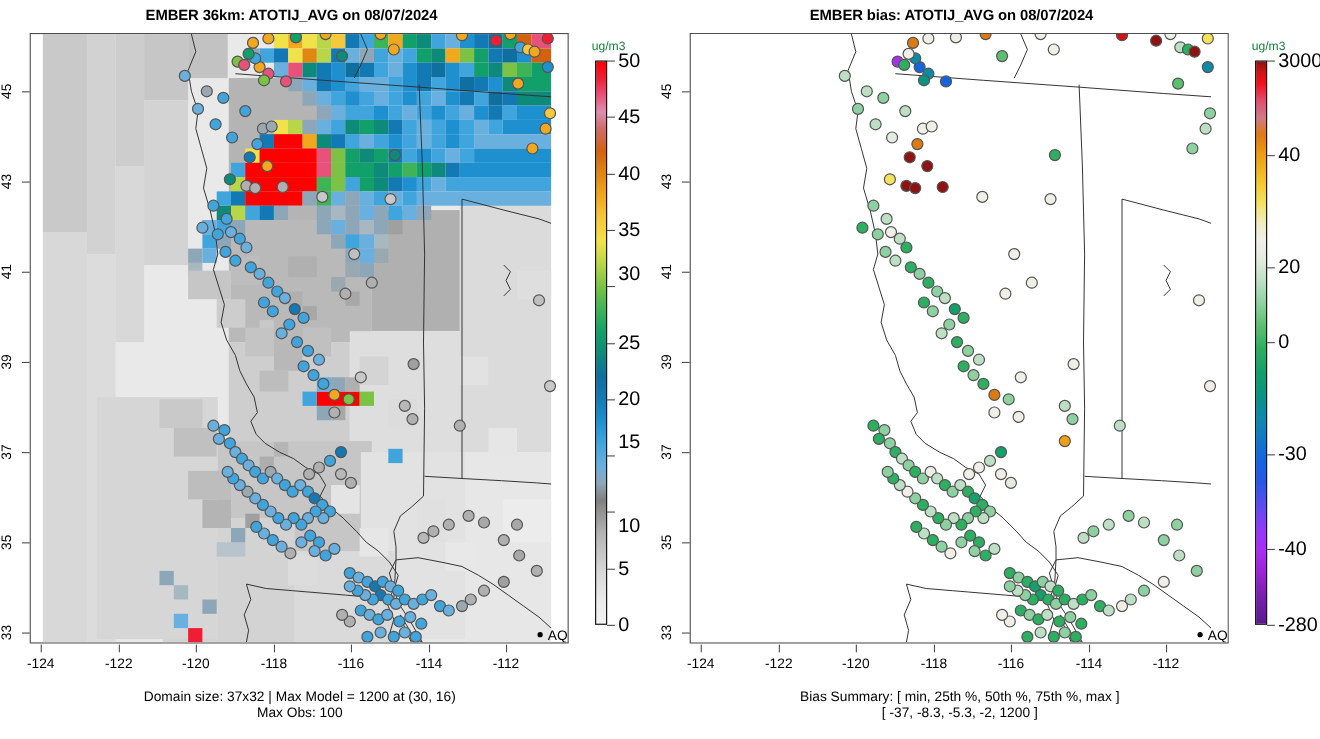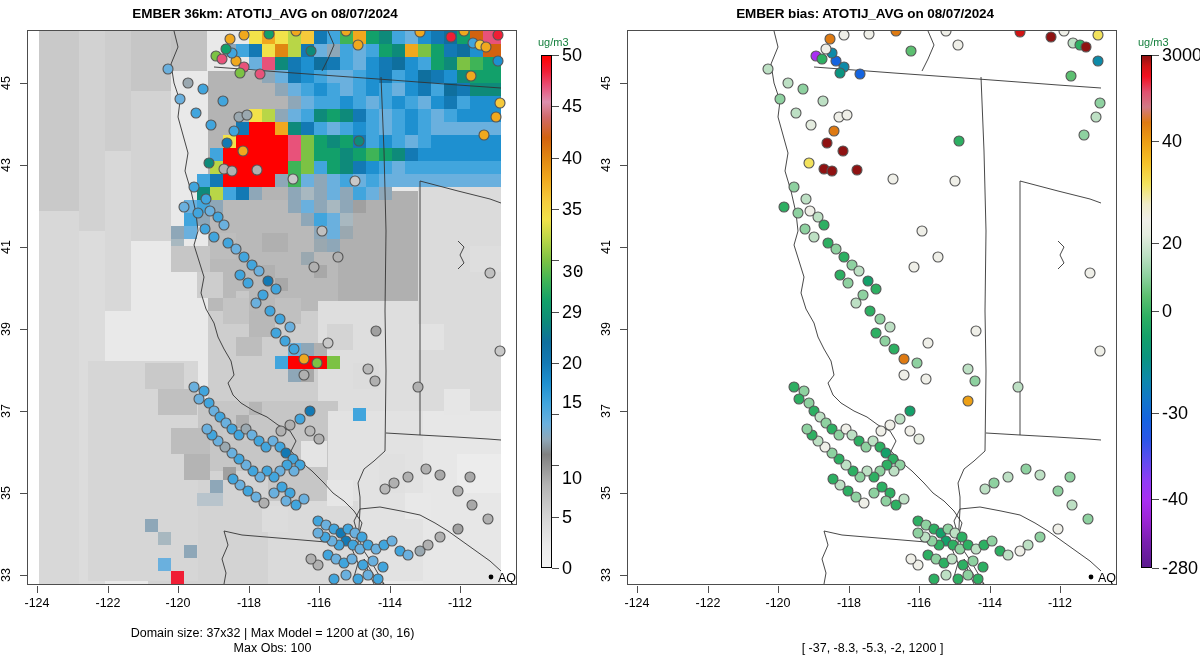--- a/index.html
+++ b/index.html
@@ -643,23 +643,23 @@
       <div class="cbbar" id="cbL" style="background: linear-gradient(to top, rgb(242, 242, 242) 0%, rgb(235, 235, 235) 4%, rgb(224, 224, 224) 7%, rgb(212, 212, 212) 10%, rgb(196, 196, 196) 13%, rgb(180, 180, 180) 16%, rgb(154, 154, 154) 19%, rgb(128, 128, 128) 22%, rgb(142, 167, 184) 25%, rgb(106, 176, 222) 28%, rgb(65, 165, 221) 32%, rgb(30, 144, 208) 36%, rgb(19, 121, 180) 40%, rgb(15, 111, 158) 44%, rgb(14, 138, 122) 48%, rgb(18, 160, 106) 52%, rgb(63, 180, 87) 56%, rgb(124, 194, 68) 60%, rgb(184, 214, 71) 64%, rgb(242, 226, 74) 68%, rgb(245, 201, 59) 72%, rgb(240, 168, 30) 76%, rgb(224, 135, 18) 80%, rgb(210, 98, 15) 84%, rgb(208, 106, 106) 88%, rgb(220, 143, 174) 91%, rgb(232, 82, 122) 94%, rgb(240, 30, 53) 97%, rgb(255, 0, 0) 100%);"></div>
       <div class="cbtick" style="top:0px;"></div>
         <div class="cblab" style="top:0px;">50</div>
       <div class="cbtick" style="top:51.3px;"></div>
         <div class="cblab" style="top:51.3px;">45</div>
       <div class="cbtick" style="top:102.6px;"></div>
         <div class="cblab" style="top:102.6px;">40</div>
       <div class="cbtick" style="top:153.9px;"></div>
         <div class="cblab" style="top:153.9px;">35</div>
       <div class="cbtick" style="top:205.2px;"></div>
-        <div class="cblab" style="top:217px;font-family:Liberation Mono, monospace;">30</div>
+        <div class="cblab" style="top:194px;">30</div>
       <div class="cbtick" style="top:256.5px;"></div>
-        <div class="cblab" style="top:256.5px;">29</div>
+        <div class="cblab" style="top:256.5px;">25</div>
       <div class="cbtick" style="top:307.8px;"></div>
         <div class="cblab" style="top:307.8px;">20</div>
       <div class="cbtick" style="top:359.1px;"></div>
         <div class="cblab" style="top:347px;">15</div>
       <div class="cbtick" style="top:410.4px;"></div>
         <div class="cblab" style="top:423px;">10</div>
       <div class="cbtick" style="top:461.7px;"></div>
         <div class="cblab" style="top:461.7px;">5</div>
       <div class="cbtick" style="top:513px;"></div>
         <div class="cblab" style="top:513px;">0</div>
@@ -943,16 +943,17 @@
       <div class="cbtick" style="top:256px;"></div>
         <div class="cblab" style="top:256px;">0</div>
       <div class="cbtick" style="top:358px;"></div>
         <div class="cblab" style="top:358px;">-30</div>
       <div class="cbtick" style="top:444px;"></div>
         <div class="cblab" style="top:444px;">-40</div>
       <div class="cbtick" style="top:513px;"></div>
         <div class="cblab" style="top:513px;">-280</div>
     </div>
 
+    <div class="caption cap1">Bias Summary: [ min, 25th %, 50th %, 75th %, max ]</div>
     <div class="caption cap2">[ -37,   -8.3,   -5.3,   -2,   1200 ]</div>
   </div>
 
 </div>
 
 </body></html>

